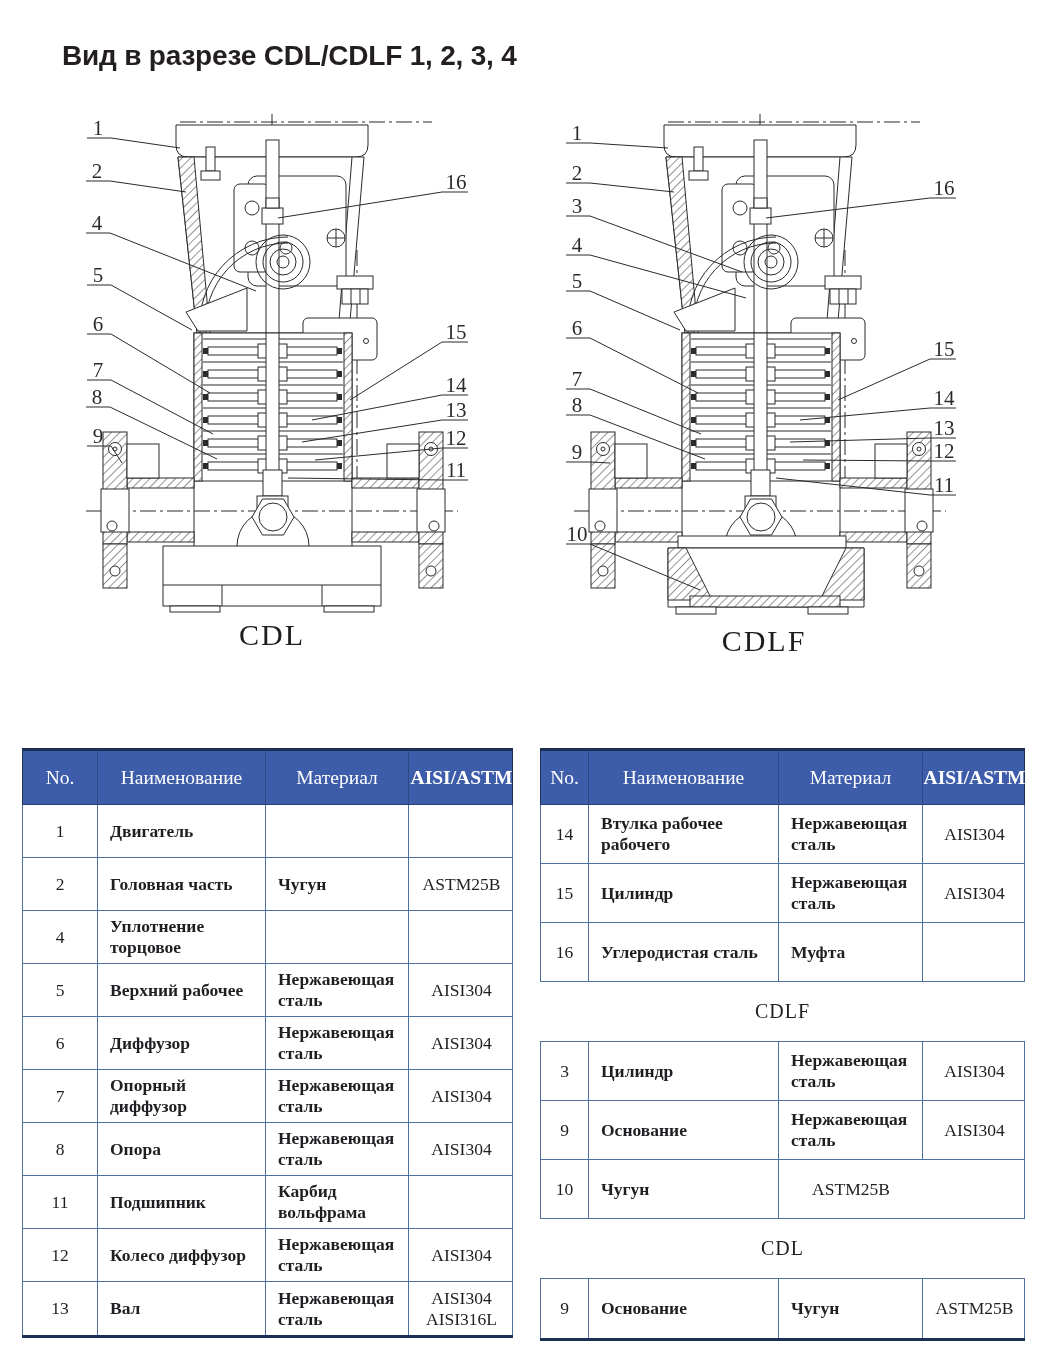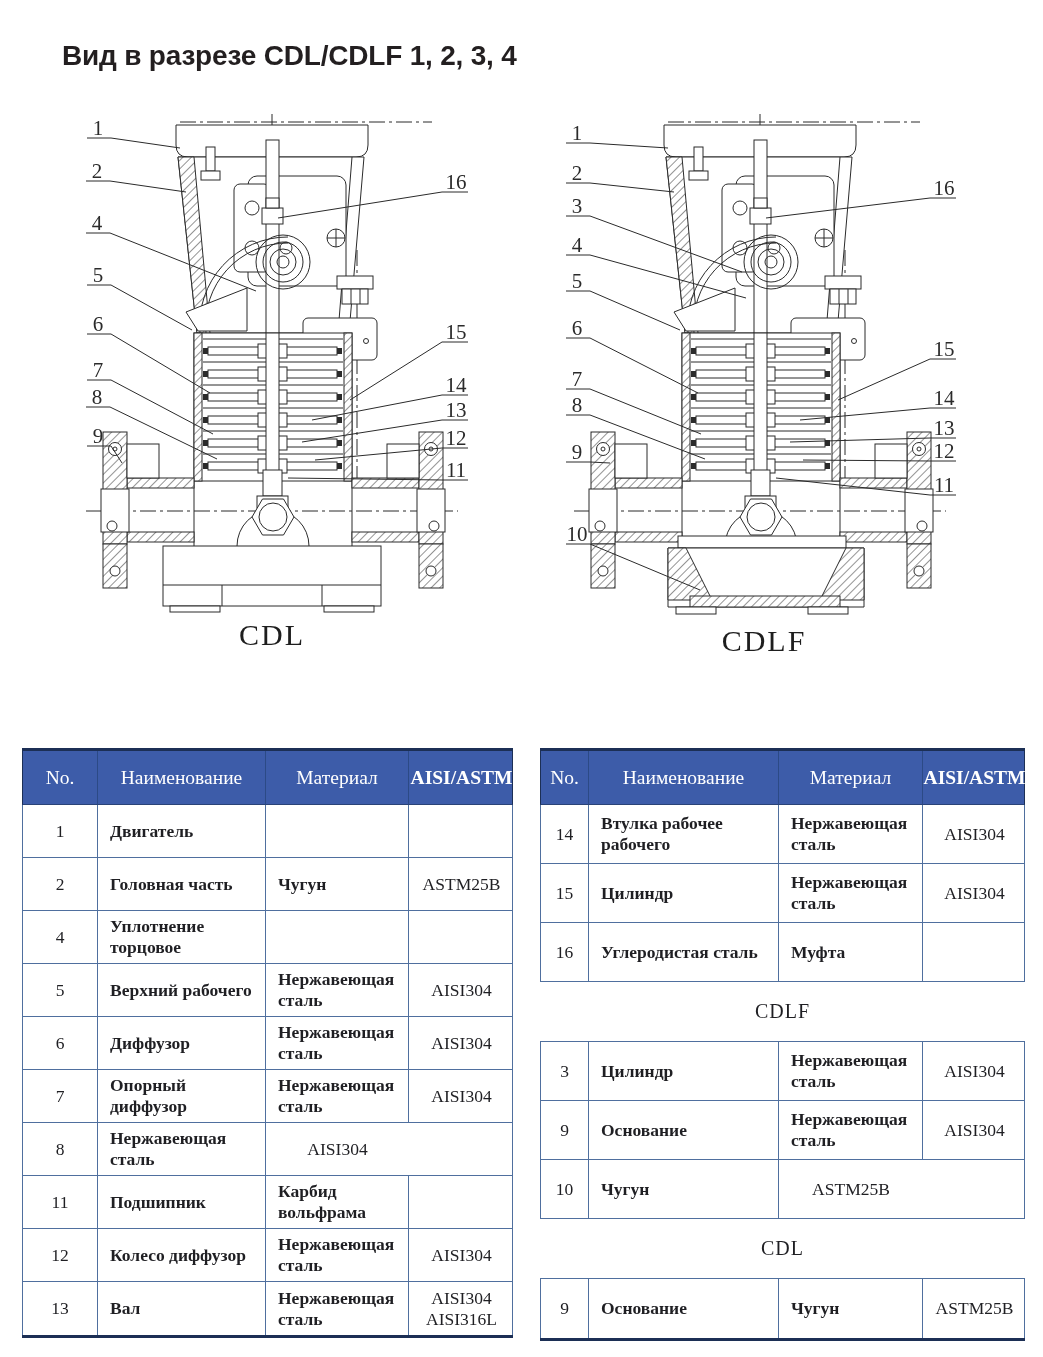--- a/index.html
+++ b/index.html
@@ -266,38 +266,39 @@
         <div class="td col-standard last">ASTM25B</div>
       </div>
       <div class="trow">
         <div class="td col-num">4</div>
         <div class="td col-name">Уплотнение торцовое</div>
         <div class="td col-material"></div>
         <div class="td col-standard last"></div>
       </div>
       <div class="trow">
         <div class="td col-num">5</div>
-        <div class="td col-name">Верхний рабочего</div>
+        <div class="td col-name">Верхний рабочее</div>
         <div class="td col-material">Нержавеющая сталь</div>
         <div class="td col-standard last">AISI304</div>
       </div>
       <div class="trow">
         <div class="td col-num">6</div>
         <div class="td col-name">Диффузор</div>
         <div class="td col-material">Нержавеющая сталь</div>
         <div class="td col-standard last">AISI304</div>
       </div>
       <div class="trow">
         <div class="td col-num">7</div>
         <div class="td col-name">Опорный диффузор</div>
         <div class="td col-material">Нержавеющая сталь</div>
         <div class="td col-standard last">AISI304</div>
       </div>
       <div class="trow">
         <div class="td col-num">8</div>
+        <div class="td col-name">Опора</div>
         <div class="td col-material">Нержавеющая сталь</div>
         <div class="td col-standard last">AISI304</div>
       </div>
       <div class="trow">
         <div class="td col-num">11</div>
         <div class="td col-name">Подшипник</div>
         <div class="td col-material">Карбид вольфрама</div>
         <div class="td col-standard last"></div>
       </div>
       <div class="trow">

